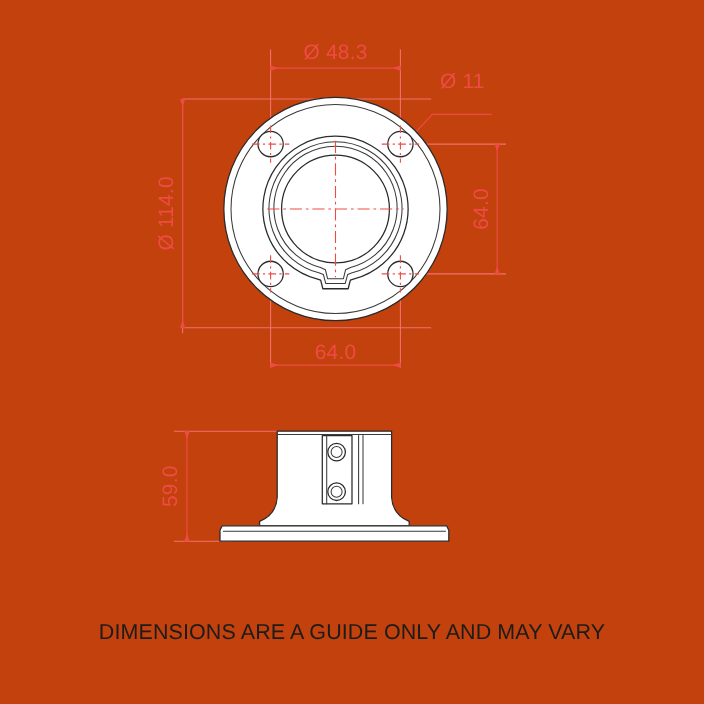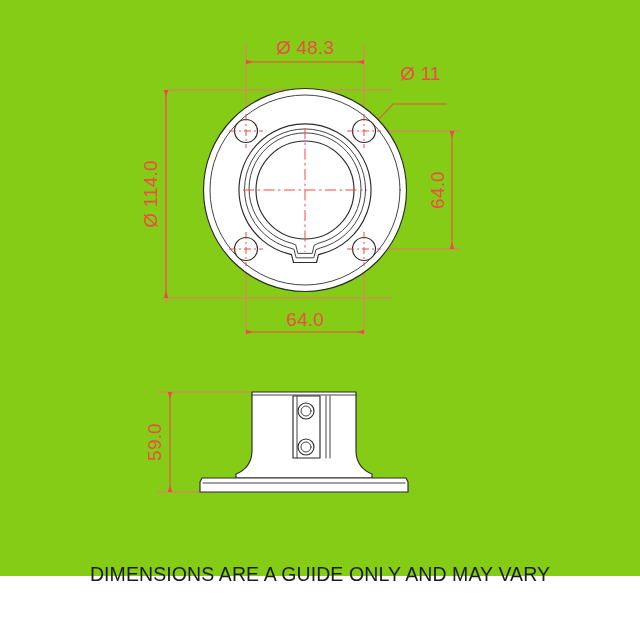--- a/index.html
+++ b/index.html
@@ -9,22 +9,22 @@
   }
   body {
     width: 640px;
     height: 640px;
     font-family: "Liberation Sans", sans-serif;
     overflow: hidden;
   }
   #drawing-root {
     position: relative;
     width: 640px;
-    height: 576px;
-    background: #84cc16;
+    height: 640px;
+    background: #c2410c;
   }
   svg.sheet {
     display: block;
     width: 640px;
     height: 640px;
   }
   .part-line {
     fill: none;
     stroke: #2b2b2b;
     stroke-width: 1.15;

